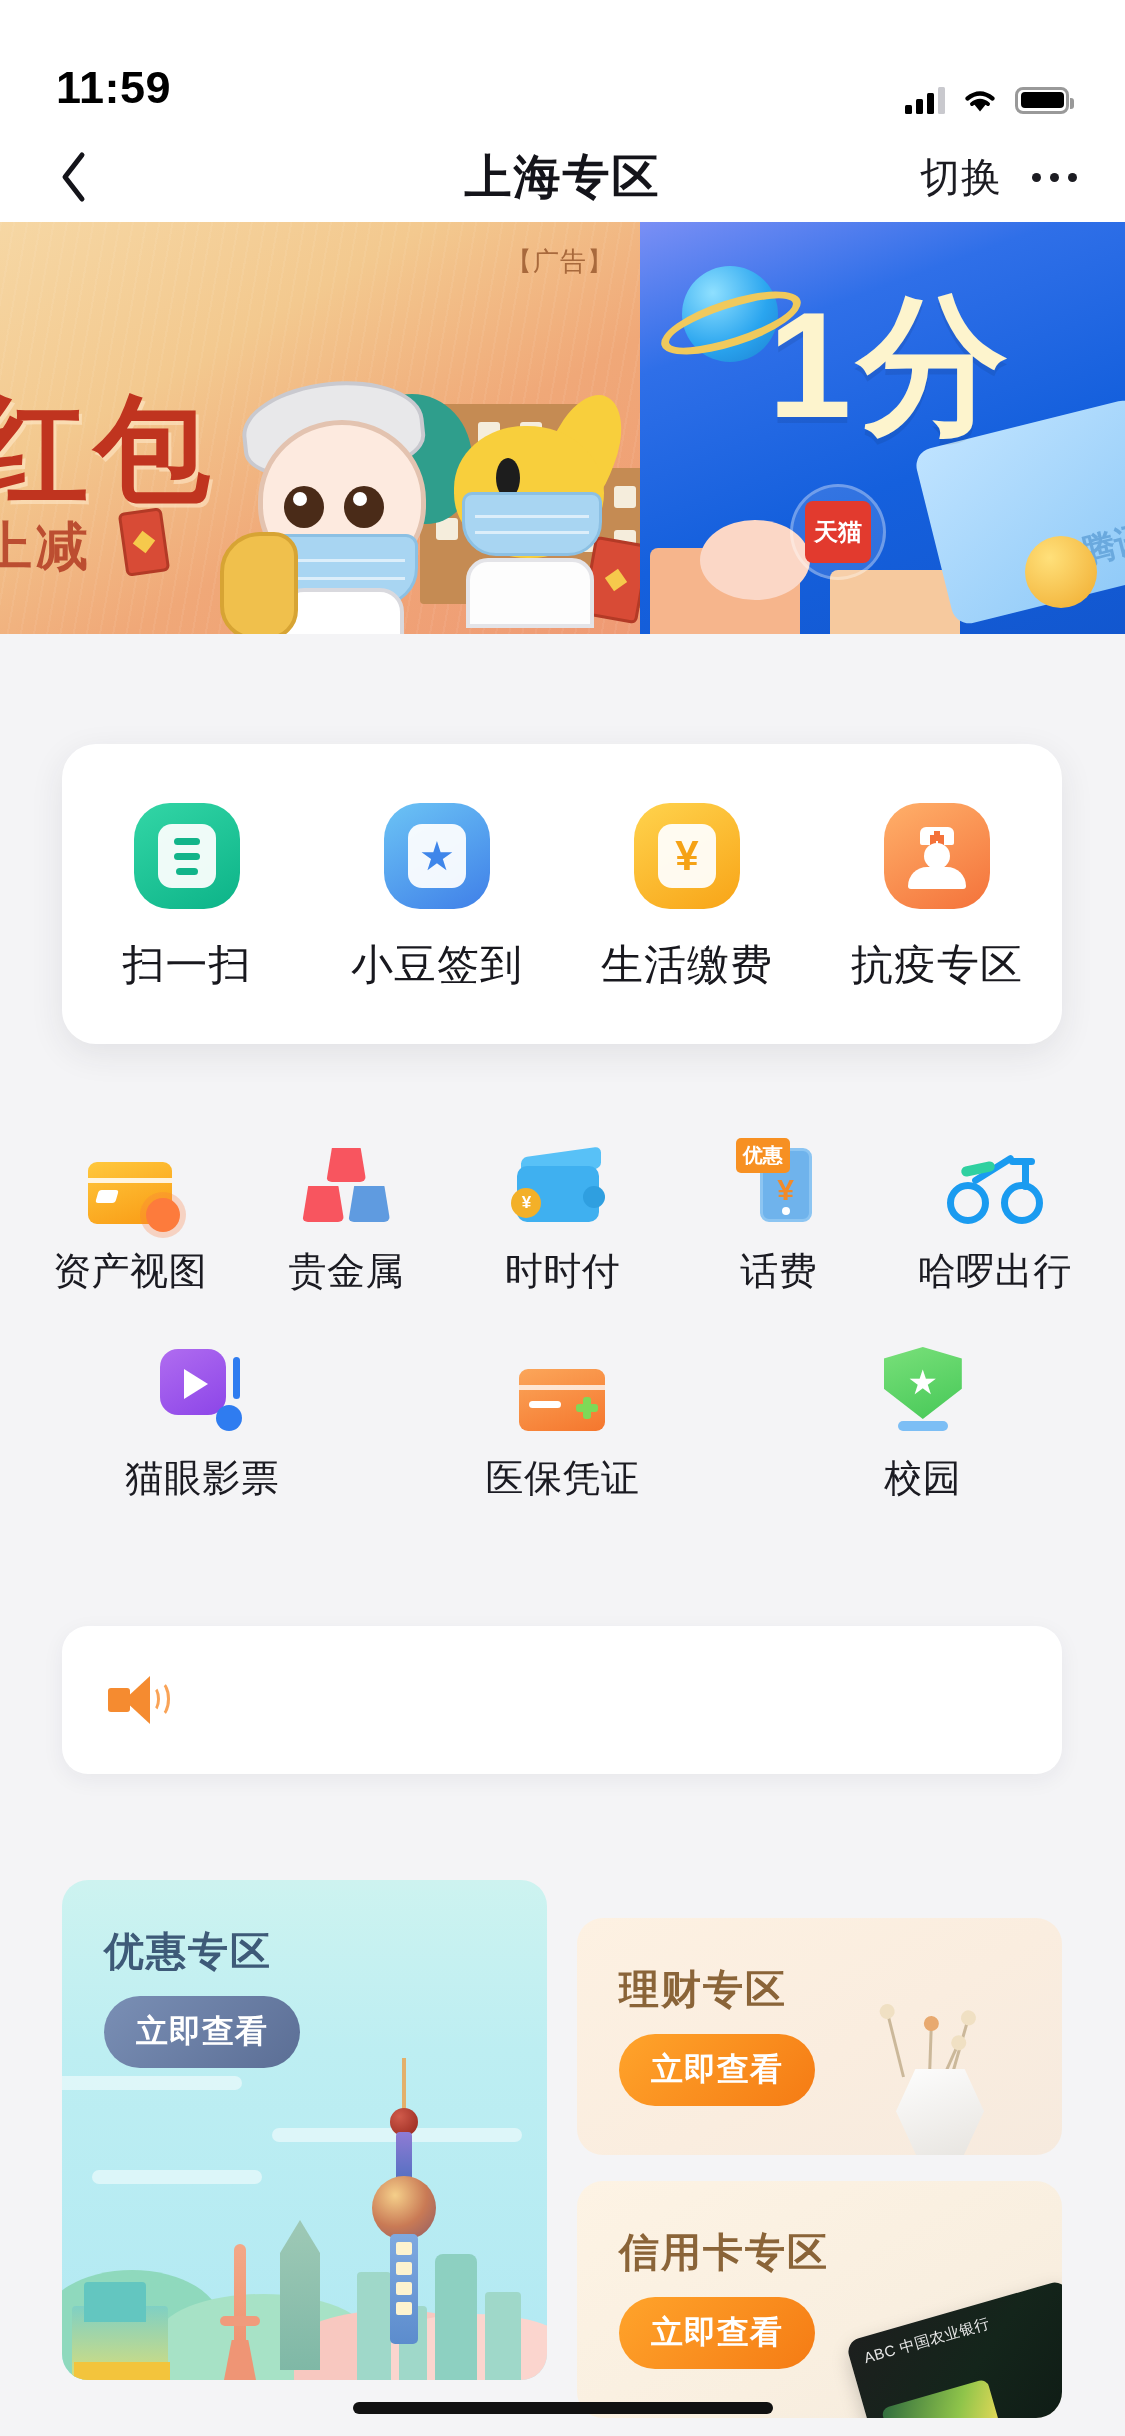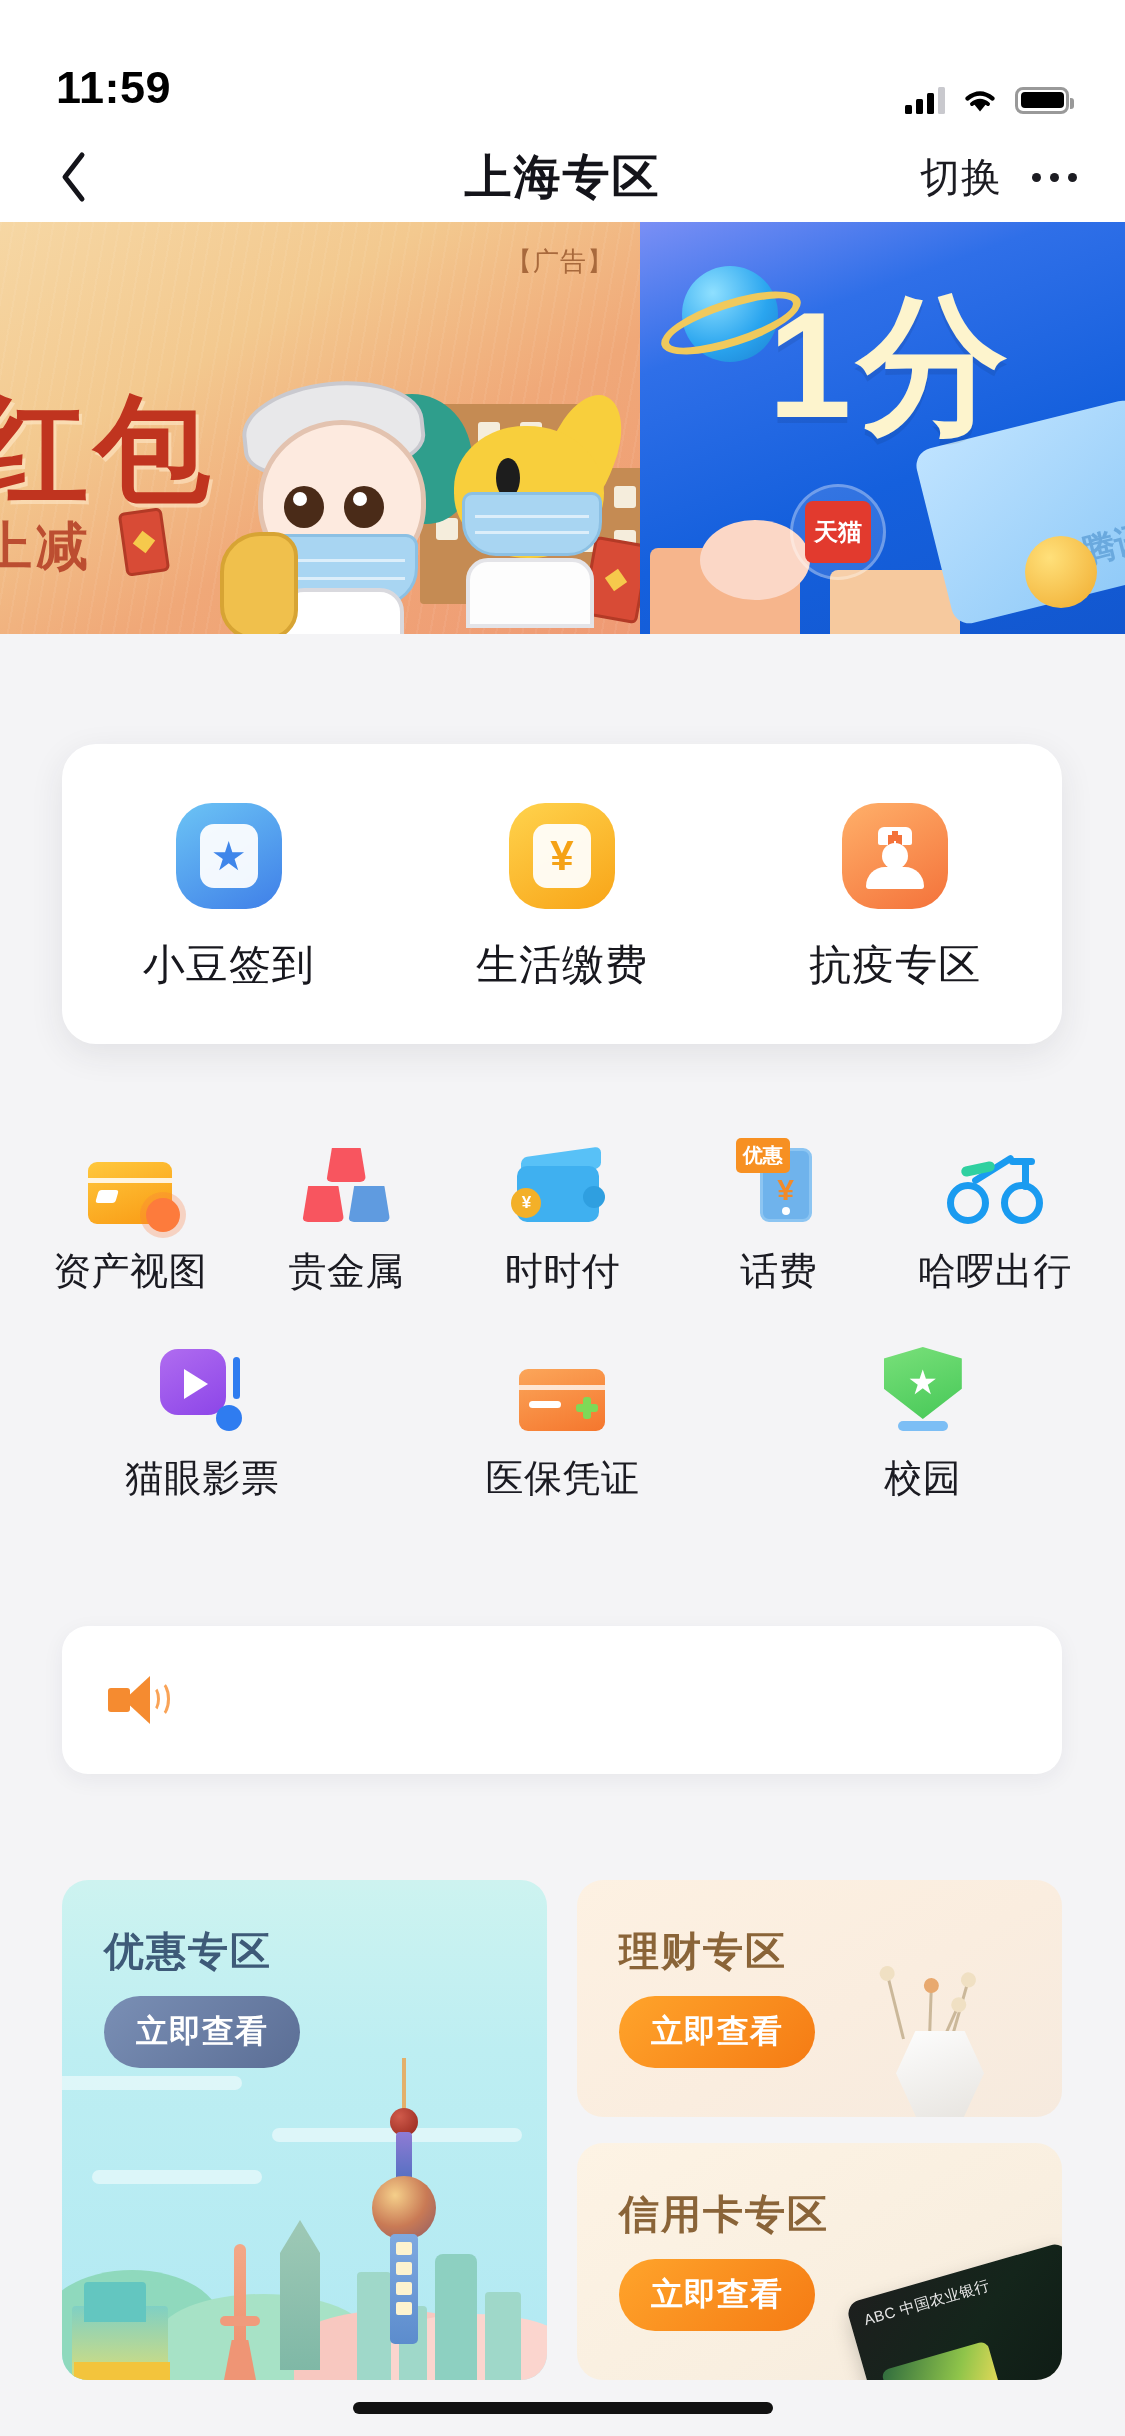--- a/index.html
+++ b/index.html
@@ -240,21 +240,21 @@
   .horn .w1{right:10px;top:14px;width:14px;height:26px;}
   .horn .w2{right:0px;top:8px;width:22px;height:38px;}
   .notice-txt { font-size:42px; font-weight:700; color:#151519; letter-spacing:1px; }
 
   
   .promo { position:absolute; left:62px; top:1880px; width:1000px; display:flex; gap:30px; }
   .promo-left {
     width:485px; height:500px; border-radius:26px; overflow:hidden; position:relative;
     background:linear-gradient(180deg,#cdf3f0 0%,#bdeef2 34%,#b2e9f3 100%);
   }
-  .promo-right { flex:1; display:flex; flex-direction:column; gap:26px; }
+  .promo-right { flex:1; display:flex; flex-direction:column; gap:26px;margin-top:38px; }
   .pcard {
     border-radius:26px; position:relative; overflow:hidden;
   }
   .pcard.fin { height:237px; background:linear-gradient(150deg,#fdf1e2 0%,#faeddf 55%,#f6eade 100%); }
   .pcard.credit { height:237px; background:linear-gradient(150deg,#fdf3e4 0%,#f9efe0 60%,#f5ebdd 100%); }
   .p-title { position:absolute; left:42px; top:44px; font-size:40px; font-weight:700; letter-spacing:2px; }
   .p-title.cyan { color:#3e5a78; }
   .p-title.brown { color:#8a6438; }
   .p-btn {
     position:absolute; left:42px; top:116px; padding:14px 32px; border-radius:40px;
@@ -409,20 +409,32 @@
         <i>天猫</i>
       </div>
       <div class="gift" style="left:10px;bottom:-10px;width:150px;height:96px;"></div>
       <div class="gift" style="left:60px;bottom:34px;width:110px;height:80px;background:#fbd7c6;border-radius:50%;"></div>
       <div class="gift" style="left:190px;bottom:-16px;width:130px;height:80px;background:#f6c99e;"></div>
       <div class="coin"></div>
     </div>
   </div>
 
   <div class="quick-card">
+    <div class="qa">
+      <div class="qa-ic green">
+        <div class="qa-inner">
+            <div class="qa-lines">
+              <i></i>
+              <i></i>
+              <i></i>
+            </div>
+          </div>
+      </div>
+      <div class="qa-lbl">扫一扫</div>
+    </div>
     <div class="qa">
       <div class="qa-ic blue">
         <div class="qa-inner">
             <span class="qa-star">★</span>
           </div>
       </div>
       <div class="qa-lbl">小豆签到</div>
     </div>
     <div class="qa">
       <div class="qa-ic yellow">

